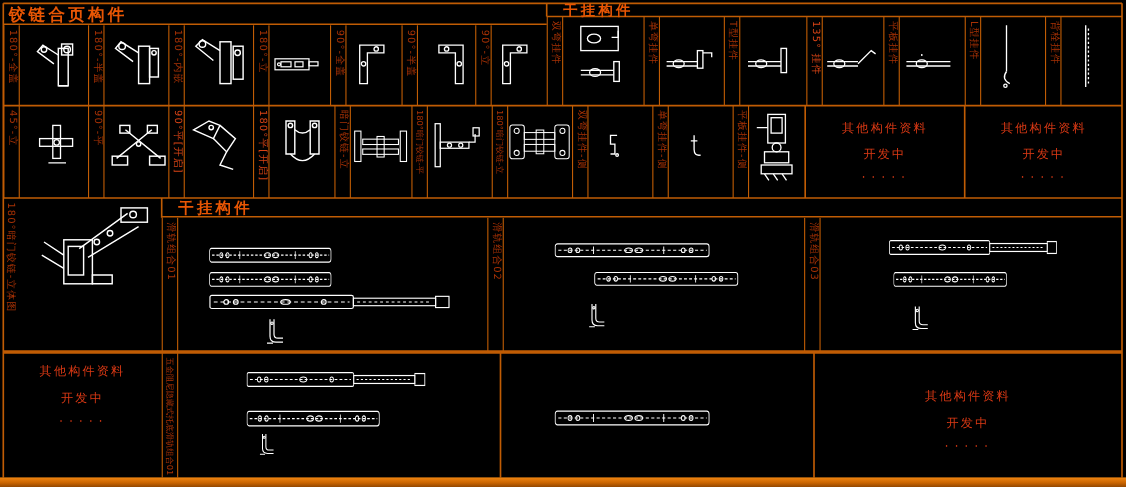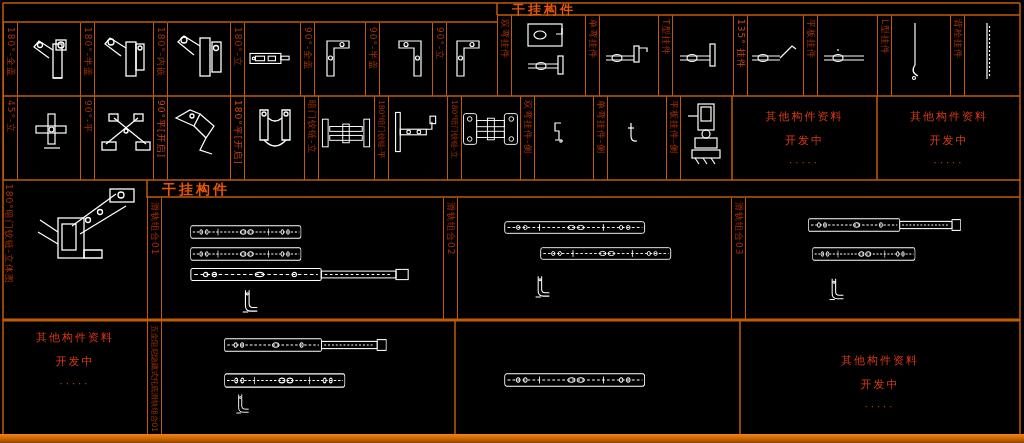--- a/index.html
+++ b/index.html
@@ -29,21 +29,21 @@
     position:absolute;left:12px;top:4px;transform:rotate(90deg);
     transform-origin:0 0;white-space:nowrap;font-size:9px;
     color:var(--label);letter-spacing:1px;line-height:11px;
   }
   .vtext.bright{color:var(--bright);}
   .vtext.small{font-size:7.5px;letter-spacing:0;}
   .vtext.bare{left:14px;}
   .notice{
     position:absolute;display:flex;flex-direction:column;align-items:center;
     justify-content:center;gap:9px;color:var(--notice);font-size:11px;
-    letter-spacing:2px;text-align:center;
+    letter-spacing:2px;text-align:center;font-family:Liberation Mono, monospace;
   }
   .notice .dots{font-size:10px;letter-spacing:3px;}
   svg.d{position:absolute;overflow:visible;}
   #botbar{
     position:absolute;left:0;top:434px;width:1024px;height:9px;
     background:linear-gradient(180deg,#f08511 0%,#c96400 55%,#8f4500 100%);
   }
 </style>
 </head>
 <body>
@@ -254,20 +254,21 @@
       <line x1="1020" y1="3" x2="1020" y2="434"></line>
       <line x1="497" y1="3" x2="497" y2="15"></line>
       <line x1="732" y1="96" x2="732" y2="180"></line>
       <line x1="877" y1="96" x2="877" y2="180"></line>
       <line x1="147" y1="180" x2="147" y2="198"></line>
       <line x1="455" y1="321" x2="455" y2="434"></line>
       <line x1="740" y1="321" x2="740" y2="434"></line>
     </g>
   </svg>
 
+  <div class="title" style="left:8px;top:4px;">铰链合页构件</div>
   <div class="title" style="left:512px;top:1px;font-size:13px;">干挂构件</div>
   <div class="title" style="left:162px;top:181px;font-size:14px;">干挂构件</div>
 
   <div class="labelcol" style="left:3px;top:23px;height:73px;">
       <span class="vtext">180°-全盖</span>
     </div>
   <div class="labelcol" style="left:80px;top:23px;height:73px;">
       <span class="vtext">180°-半盖</span>
     </div>
   <div class="labelcol" style="left:153px;top:23px;height:73px;">

